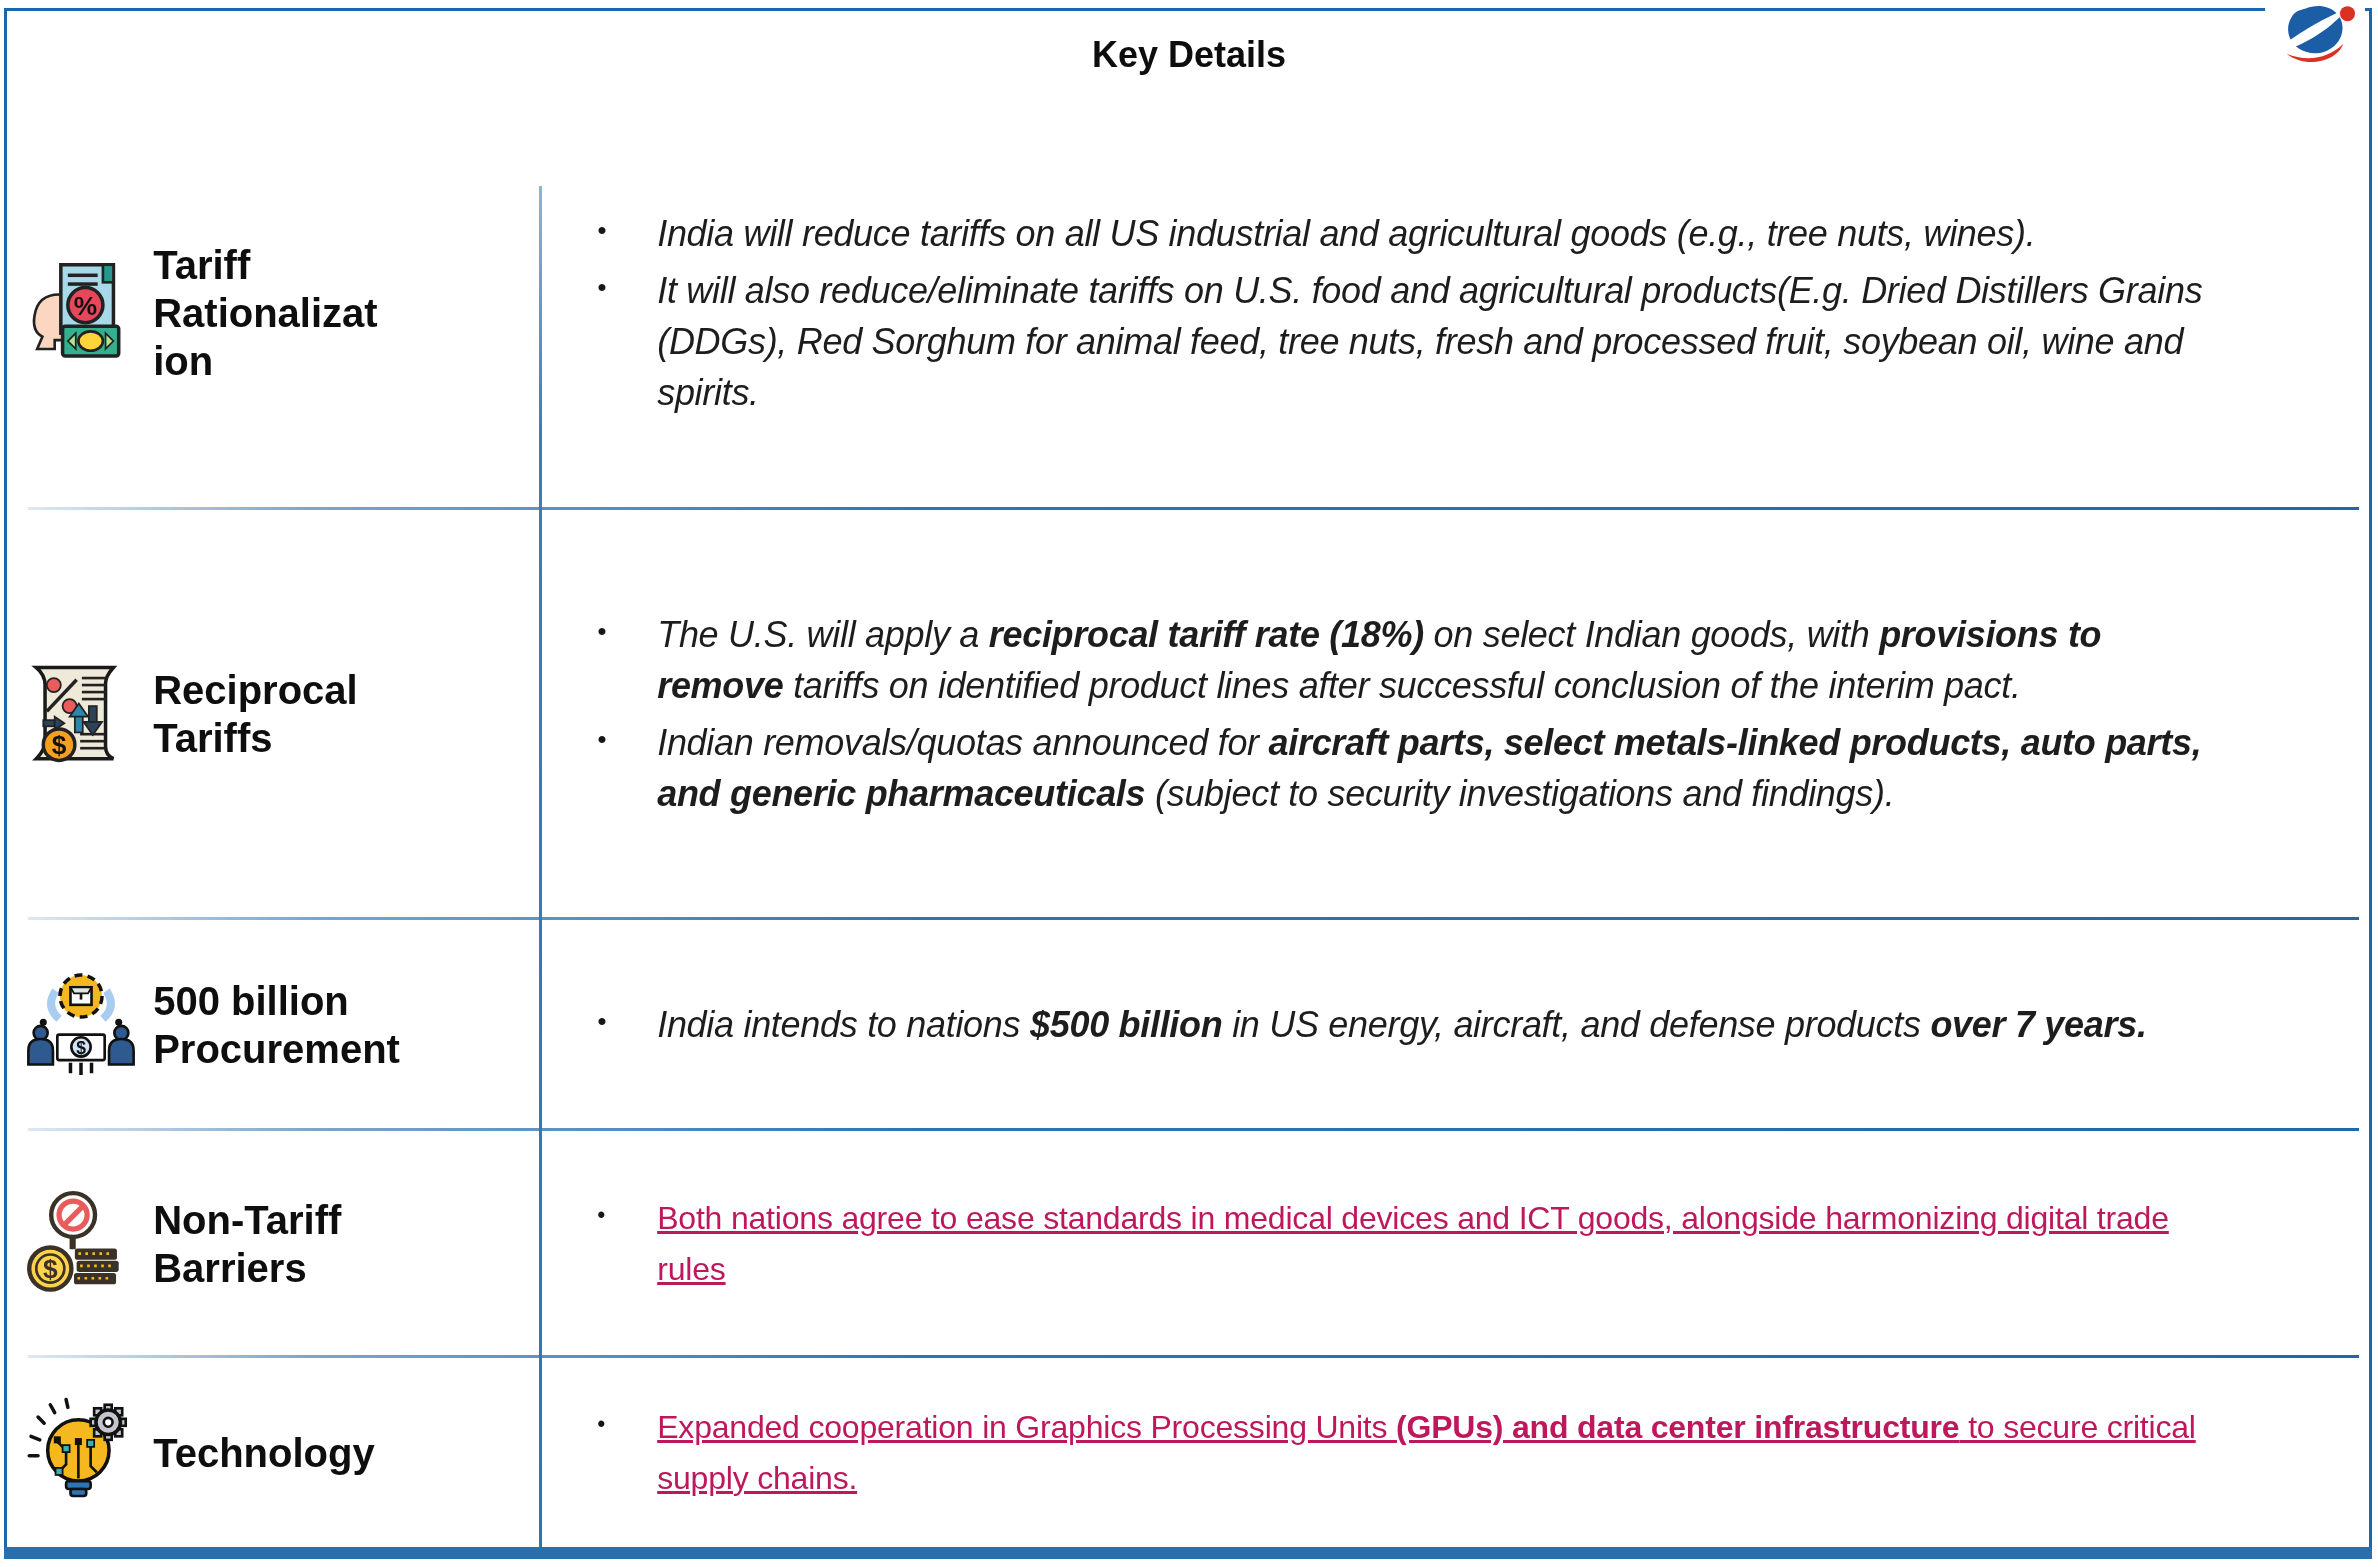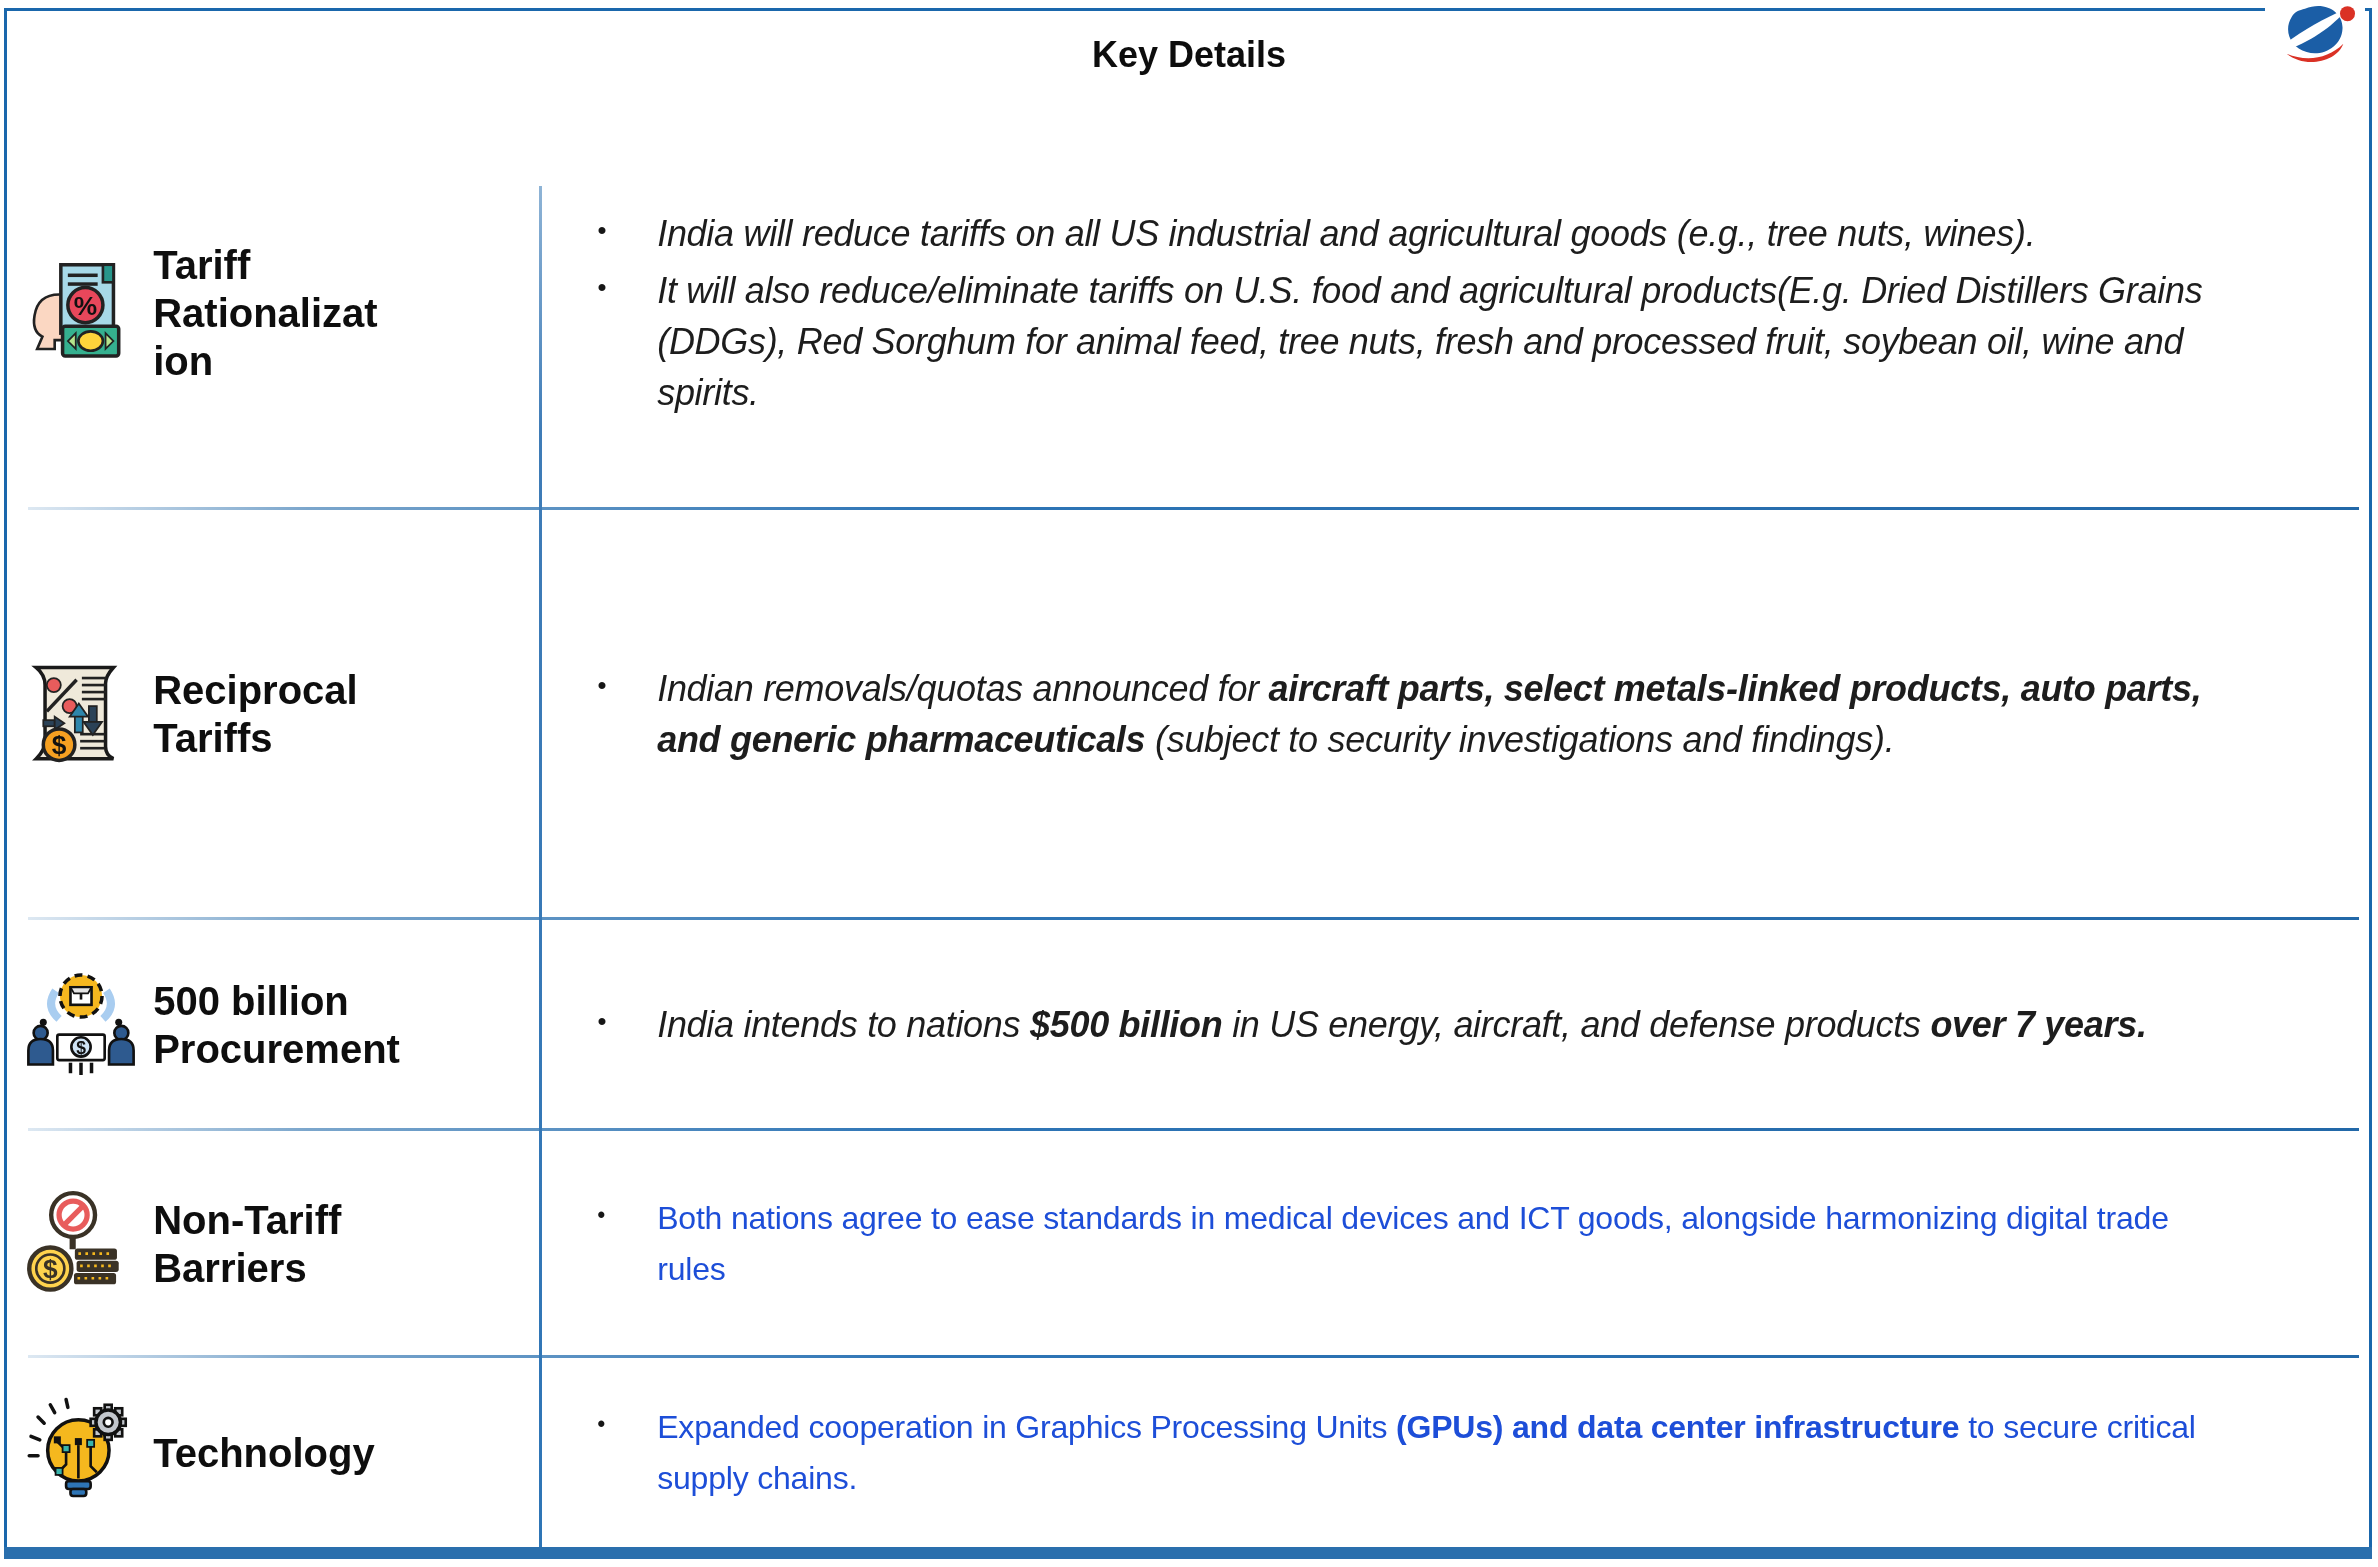--- a/index.html
+++ b/index.html
@@ -17,21 +17,21 @@
   .row:not(:first-child)::before{content:"";position:absolute;top:-1.9px;left:17px;right:5.6px;height:2.8px;
       background:linear-gradient(to right,#dde8f2 0%,#7ba6cc 12%,#2e75b6 38%,#2268a8 100%);}
   .label-cell{width:528px;flex:0 0 528px;display:flex;align-items:center;padding-left:13px;box-sizing:border-box;}
   .icon-box{flex:0 0 129px;display:flex;align-items:center;justify-content:flex-start;}
   .row-label{flex:1;font-weight:bold;font-size:40px;line-height:1.2;color:#0e0e0e;padding-right:7.5px;}
   .content-cell{flex:1;display:flex;align-items:center;box-sizing:border-box;}
   ul.bullets{list-style:none;margin:0;padding:0;max-width:1687px;}
   ul.bullets li{position:relative;padding-left:118px;margin:6.5px 0;}
   ul.bullets li::before{content:"\2022";position:absolute;left:58px;top:0.16em;font-size:0.72em;color:#161616;}
   .style-a ul.bullets li{font-size:36px;line-height:1.42;letter-spacing:-0.3px;color:#1d1d1d;font-style:italic;}
-  .style-b ul.bullets li{font-size:32px;line-height:1.58;letter-spacing:-0.2px;color:#1d4ed8;}
+  .style-b ul.bullets li{font-size:32px;line-height:1.58;letter-spacing:-0.2px;color:#be185d;text-decoration:underline;}
   .b{font-weight:bold;}
   .vdivider{position:absolute;left:539px;top:186px;height:1361px;width:2.8px;z-index:2;
       background:linear-gradient(to bottom,#8fb4d6 0%,#3f7cb7 18%,#2e75b6 100%);}
   svg{display:block;}
 </style>
 </head>
 <body>
 
 <div class="frame"></div>
 <div class="bottom-bar"></div>
@@ -104,20 +104,21 @@
           <rect x="74" y="56" width="9" height="20" fill="#2b4257" stroke="#222" stroke-width="2"></rect>
           <path d="M68 74 l10.5 15 l10.5 -15 z" fill="#2b4257" stroke="#222" stroke-width="2"></path>
           <circle cx="40" cy="100" r="18" fill="#f6a021" stroke="#222" stroke-width="4"></circle>
           <text x="40" y="111" font-size="30" font-weight="bold" text-anchor="middle" fill="#111">$</text>
         </svg>
       </div>
       <div class="row-label">Reciprocal<br>Tariffs</div>
     </div>
     <div class="content-cell">
       <ul class="bullets">
+          <li><span>The U.S. will apply a </span><span class="b">reciprocal tariff rate (18%)</span><span> on select Indian goods, with </span><span class="b">provisions to remove</span><span> tariffs on identified product lines after successful conclusion of the interim pact.</span></li>
           <li><span>Indian removals/quotas announced for </span><span class="b">aircraft parts, select metals-linked products, auto parts, and generic pharmaceuticals</span><span> (subject to security investigations and findings).</span></li>
         </ul>
     </div>
   </div>
 
   <div class="row style-a" style="height:211px;">
     <div class="label-cell">
       <div class="icon-box">
         <svg viewBox="0 0 130 130" width="114" height="114">
           <path d="M36 26 q-12 18 4 32" stroke="#a9cdf0" stroke-width="9" fill="none"></path>

